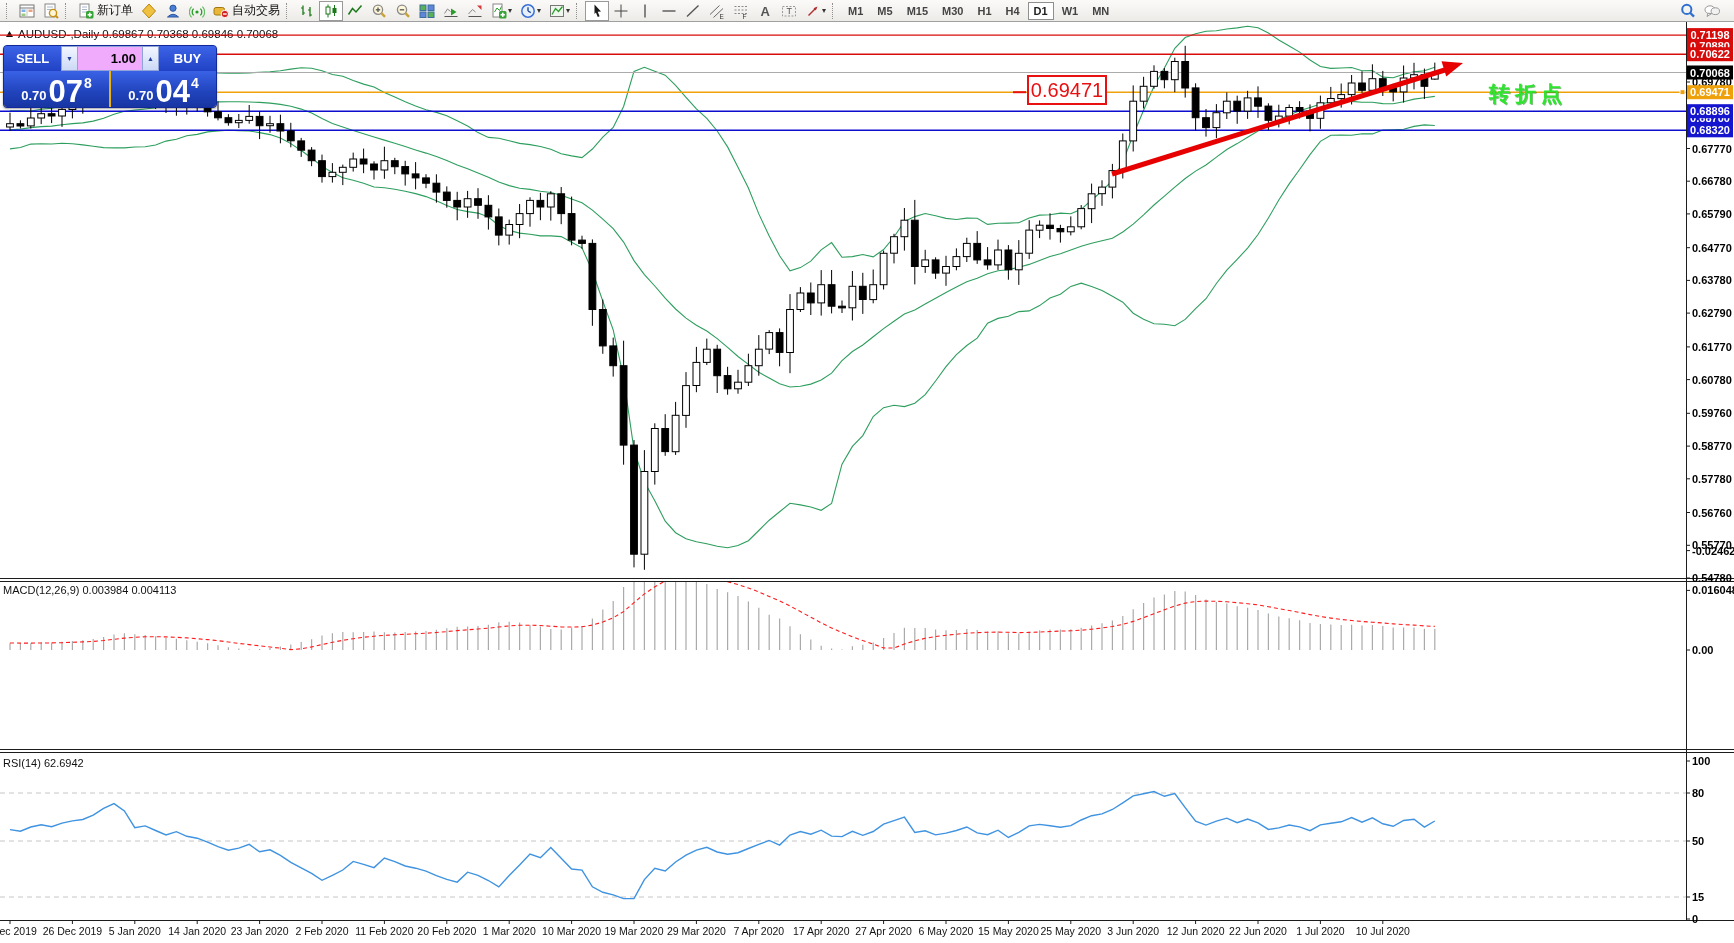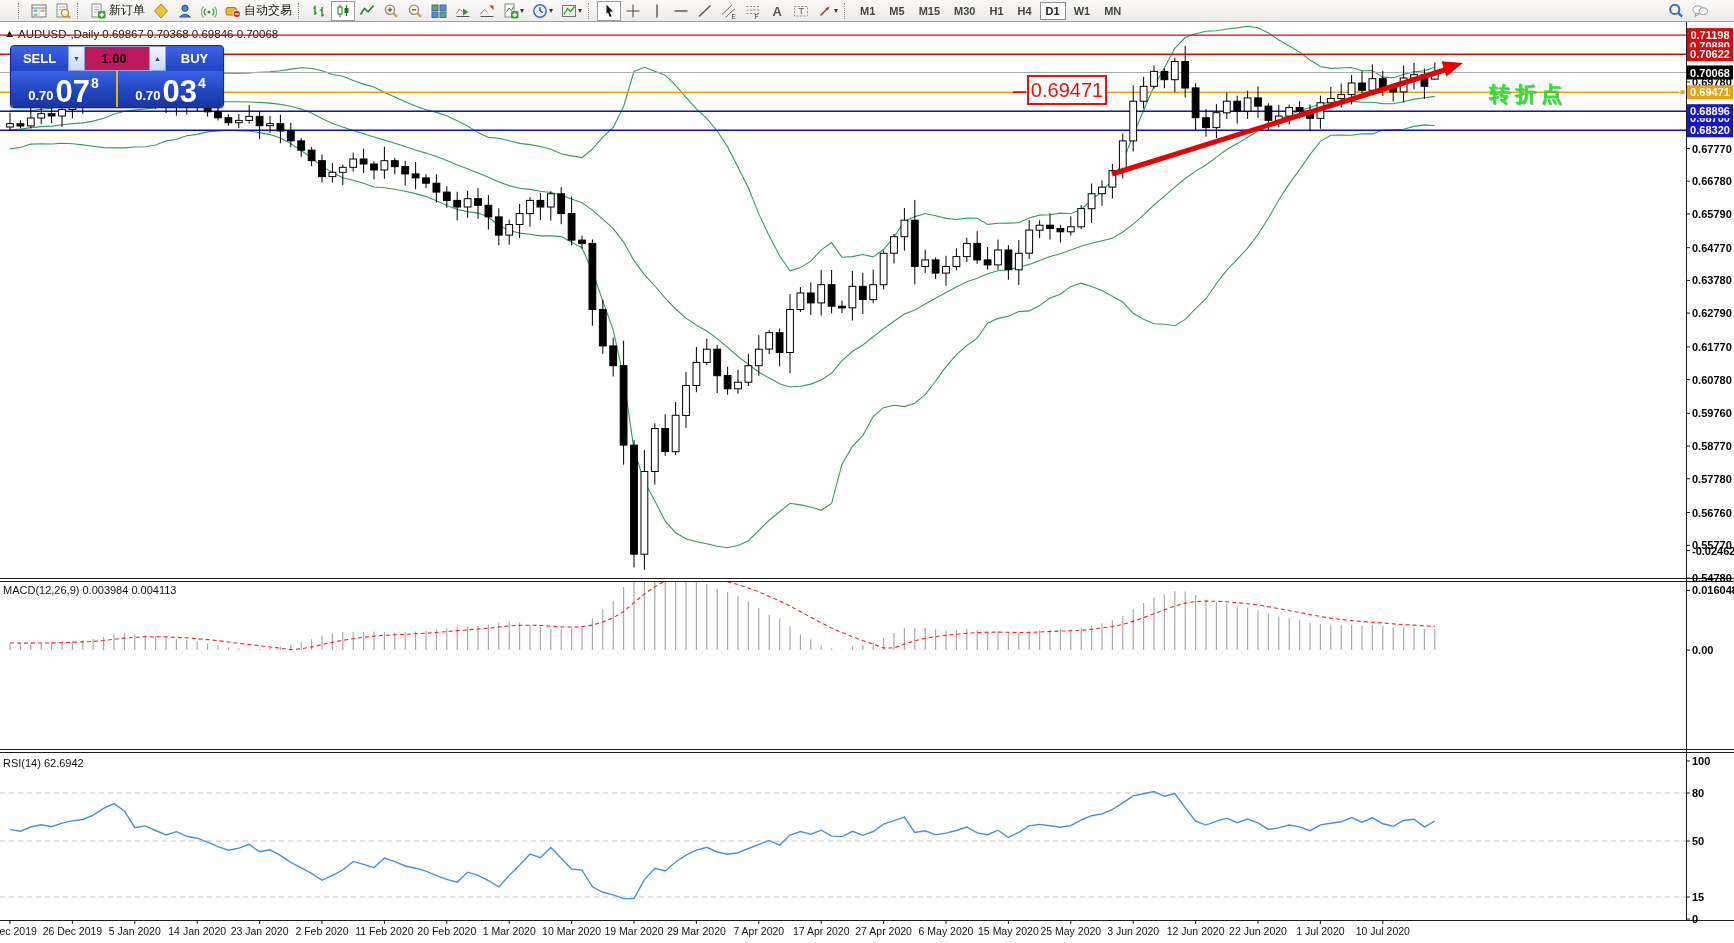--- a/index.html
+++ b/index.html
@@ -3,48 +3,48 @@
 <meta charset="utf-8">
 <style>
   * { margin:0; padding:0; box-sizing:border-box; }
   html,body { width:1734px; height:943px; overflow:hidden; background:#fff;
     font-family:"Liberation Sans", sans-serif; }
   #app { position:relative; width:1734px; height:943px; background:#fff; }
 
   
   .toolbar { position:absolute; left:0; top:0; width:1734px; height:22px;
     display:flex; align-items:center; background:linear-gradient(#fbfaf8,#edebe8);
-    border-bottom:1px solid #a0a0a0; padding:0 16px; }
+    border-bottom:1px solid #a0a0a0; padding:0 4px; }
   .grip { width:5px; height:16px; border-left:1px dotted #909090; margin:0 4px 0 2px; }
   .tbtn { display:flex; align-items:center; height:20px; padding:0 3px;
     background:transparent; border:1px solid transparent; cursor:default; }
   .tbtn.act { background:#fff; border:1px solid #9a9a9a; }
   .icn { width:16px; height:16px; }
   .tlabel { font-size:12px; color:#111; margin-left:3px; white-space:nowrap; }
   .caret { font-size:8px; color:#333; margin-left:1px; }
   .tfbtn { height:18px; padding:0 5px; margin:0 1px; font-size:11px; font-weight:bold;
     color:#444; background:transparent; border:1px solid transparent;text-align:center; }
   .tfbtn.act { background:#fff; border:1px solid #8f8f8f; color:#222; }
   .tb-right { margin-left:auto; display:flex; align-items:center; padding-right:6px; }
 
   
   #chart-svg { position:absolute; left:0; top:22px; }
   svg text { font-family:"Liberation Sans", sans-serif; }
 
   
-  .trade-panel { position:absolute; left:10px; top:45px; width:214px; height:63px;
+  .trade-panel { position:absolute; left:3px; top:45px; width:214px; height:63px;
     border:1px solid #12299a; border-radius:4px; overflow:hidden; z-index:5;
     background:#2c54d9; box-shadow:0 1px 2px rgba(0,0,0,.35); }
   .tp-row1 { display:flex; height:25px; align-items:stretch; }
   .tp-sell,.tp-buy { width:57px; color:#fff; font-size:13px; font-weight:bold;
     background:linear-gradient(#3c63e8,#2142c4); border:none; }
   .tp-spin { width:17px; background:linear-gradient(#f2f6ff,#ccd9f6);
     border:1px solid #8fa3d8; color:#24439c; font-size:7px; padding:0; }
-  .tp-vol { flex:1; background:#be185d; color:#000; font-size:13px; font-weight:bold;
-    text-align:center; padding:4px 6px 0 0; border-top:1px solid #8fa3d8;
+  .tp-vol { flex:1; background:#f0abfc; color:#000; font-size:13px; font-weight:bold;
+    text-align:right; padding:4px 6px 0 0; border-top:1px solid #8fa3d8;
     border-bottom:1px solid #8fa3d8; }
   .tp-row2 { display:flex; height:38px; column-gap:2px; background:#eab308; }
   .tp-price { flex:1; display:flex; align-items:flex-end; justify-content:center;
     background:linear-gradient(#3a62e6 0%,#2144bd 55%,#16339f 100%);
     color:#fff; padding-bottom:2px; cursor:pointer; }
   .tp-sm  { font-size:13px; font-weight:bold; margin:0 2px 4px 0; }
   .tp-big { font-size:31px; font-weight:bold; line-height:30px; }
   .tp-sup { font-size:14px; font-weight:bold; margin:0 0 16px 1px; }
 </style>
 </head>
@@ -891,18 +891,18 @@
       <button class="tp-buy">BUY</button>
     </div>
     <div class="tp-row2">
       <div class="tp-price">
         <span class="tp-sm">0.70</span>
         <span class="tp-big">07</span>
         <span class="tp-sup">8</span>
       </div>
       <div class="tp-price">
         <span class="tp-sm">0.70</span>
-        <span class="tp-big">03</span>
+        <span class="tp-big">04</span>
         <span class="tp-sup">4</span>
       </div>
     </div>
   </div>
 </div>
 
 </body></html>

